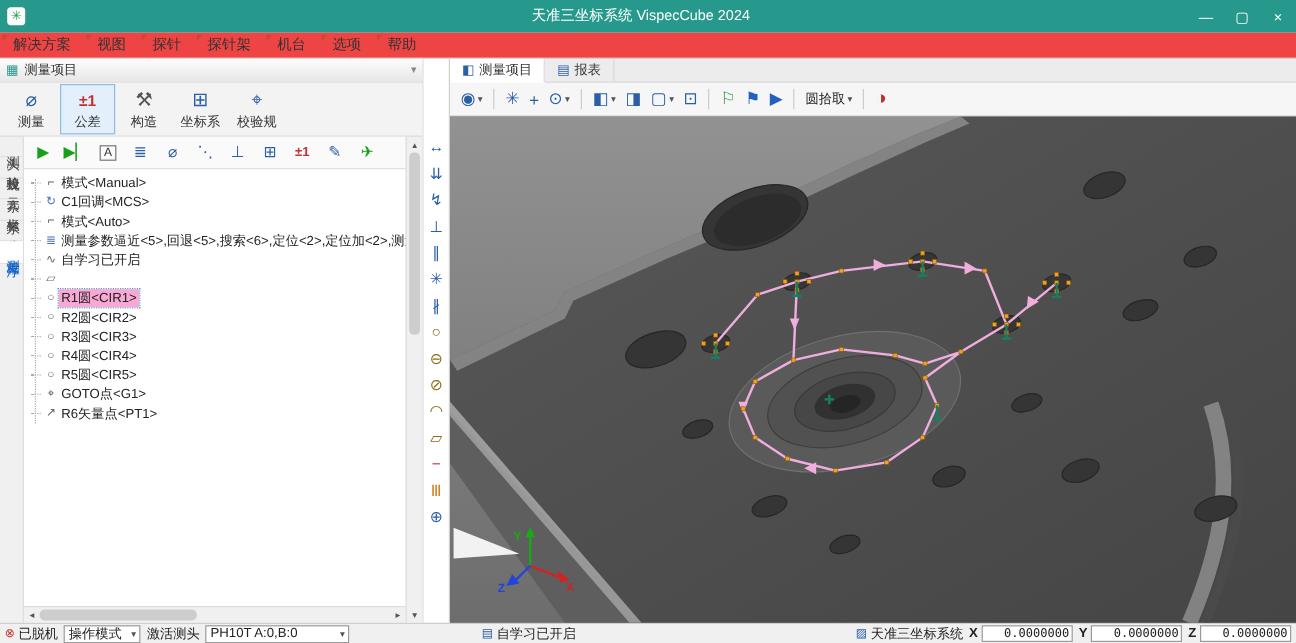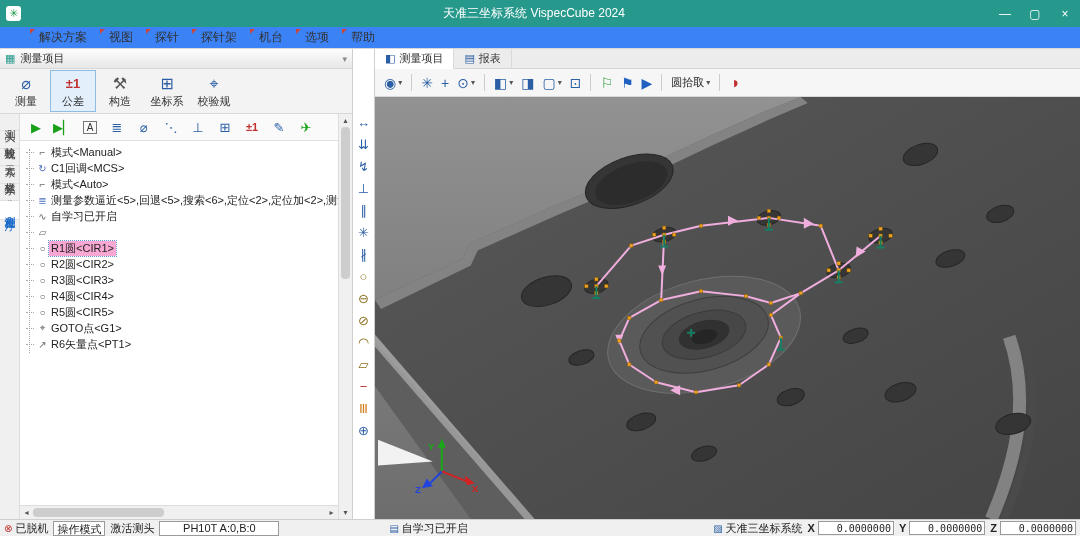--- a/index.html
+++ b/index.html
@@ -7,21 +7,21 @@
     font-family:"Liberation Sans","DejaVu Sans",sans-serif;font-size:12px;color:#222;
     background:#f0f0f0;display:flex;flex-direction:column;}
   
   .titlebar{height:27px;background:#27998c;display:flex;align-items:center;color:#fff;flex:0 0 27px;position:relative;}
   .logo{width:15px;height:15px;margin-left:6px;background:#fff;border-radius:3px;color:#1f9e4b;
     display:flex;align-items:center;justify-content:center;font-size:11px;font-weight:bold;}
   .title-text{position:absolute;left:0;right:12px;text-align:center;font-size:12px;pointer-events:none;}
   .win-btns{margin-left:auto;display:flex;}
   .win-btn{width:30px;height:27px;display:flex;align-items:center;justify-content:center;font-size:12px;cursor:default;}
   
-  .menubar{height:21px;background:#3b82f6;border-bottom:1px solid #d8d8d8;display:flex;align-items:center;flex:0 0 21px;padding-left:28px;}
+  .menubar{height:21px;background:#ef4444;border-bottom:1px solid #d8d8d8;display:flex;align-items:center;flex:0 0 21px;}
   .menu-item{padding:2px 11px;position:relative;font-size:12px;color:#333;}
   .menu-item::before{content:"";position:absolute;left:2px;top:2px;border-left:5px solid #d04438;border-bottom:5px solid transparent;}
   
   .main{flex:1;display:flex;min-height:0;}
   
   .left-panel{width:352px;flex:0 0 352px;display:flex;flex-direction:column;background:#fff;border-right:1px solid #cfcfcf;min-height:0;}
   .panel-header{height:19px;flex:0 0 19px;background:linear-gradient(#fdfdfd,#e7e7e7);border-bottom:1px solid #d8d8d8;
     display:flex;align-items:center;gap:5px;padding:0 5px;font-size:11px;color:#333;}
   .panel-header .ph-icon{color:#27998c;font-size:11px;}
   .panel-header .ph-pin{margin-left:auto;color:#888;font-size:9px;}
@@ -78,21 +78,21 @@
   .vt-btn.red{color:#c03030;font-size:16px;}
   .vt-sep{width:1px;height:17px;background:#ccc;margin:0 3px;}
   .viewport{flex:1;position:relative;min-height:0;background:#7a7a7a;}
   .viewport svg{width:100%;height:100%;display:block;}
   
   .statusbar{height:16px;flex:0 0 16px;background:#f0f0f0;border-top:1px solid #cfcfcf;display:flex;align-items:center;gap:5px;padding:0 4px;font-size:11px;color:#222;}
   .sb-seg{display:flex;align-items:center;gap:3px;}
   .sb-icon{font-size:10px;}
   .sb-icon.red{color:#c23030;}
   .sb-icon.blue{color:#2b5fa5;}
-  .sb-combo{display:flex;align-items:center;gap:8px;border:1px solid #9a9a9a;background:#fff;height:13px;padding:0 3px;font-size:11px;flex-direction:column;}
+  .sb-combo{display:flex;align-items:center;gap:8px;border:1px solid #9a9a9a;background:#fff;height:13px;padding:0 3px;font-size:11px;}
   .sb-combo .caret{font-size:8px;color:#555;}
   .coord{display:flex;align-items:center;gap:3px;}
   .coord .cl{font-weight:bold;}
   .coord .cv{border:1px solid #9a9a9a;background:#fff;width:70px;height:12px;display:flex;align-items:center;justify-content:flex-end;
     font-family:"DejaVu Sans Mono","Liberation Mono",monospace;font-size:10px;padding:0 2px;}
   .sb-learning{margin-left:105px;}
   .sb-safety{margin-left:auto;}
 </style>
 </head>
 <body>

